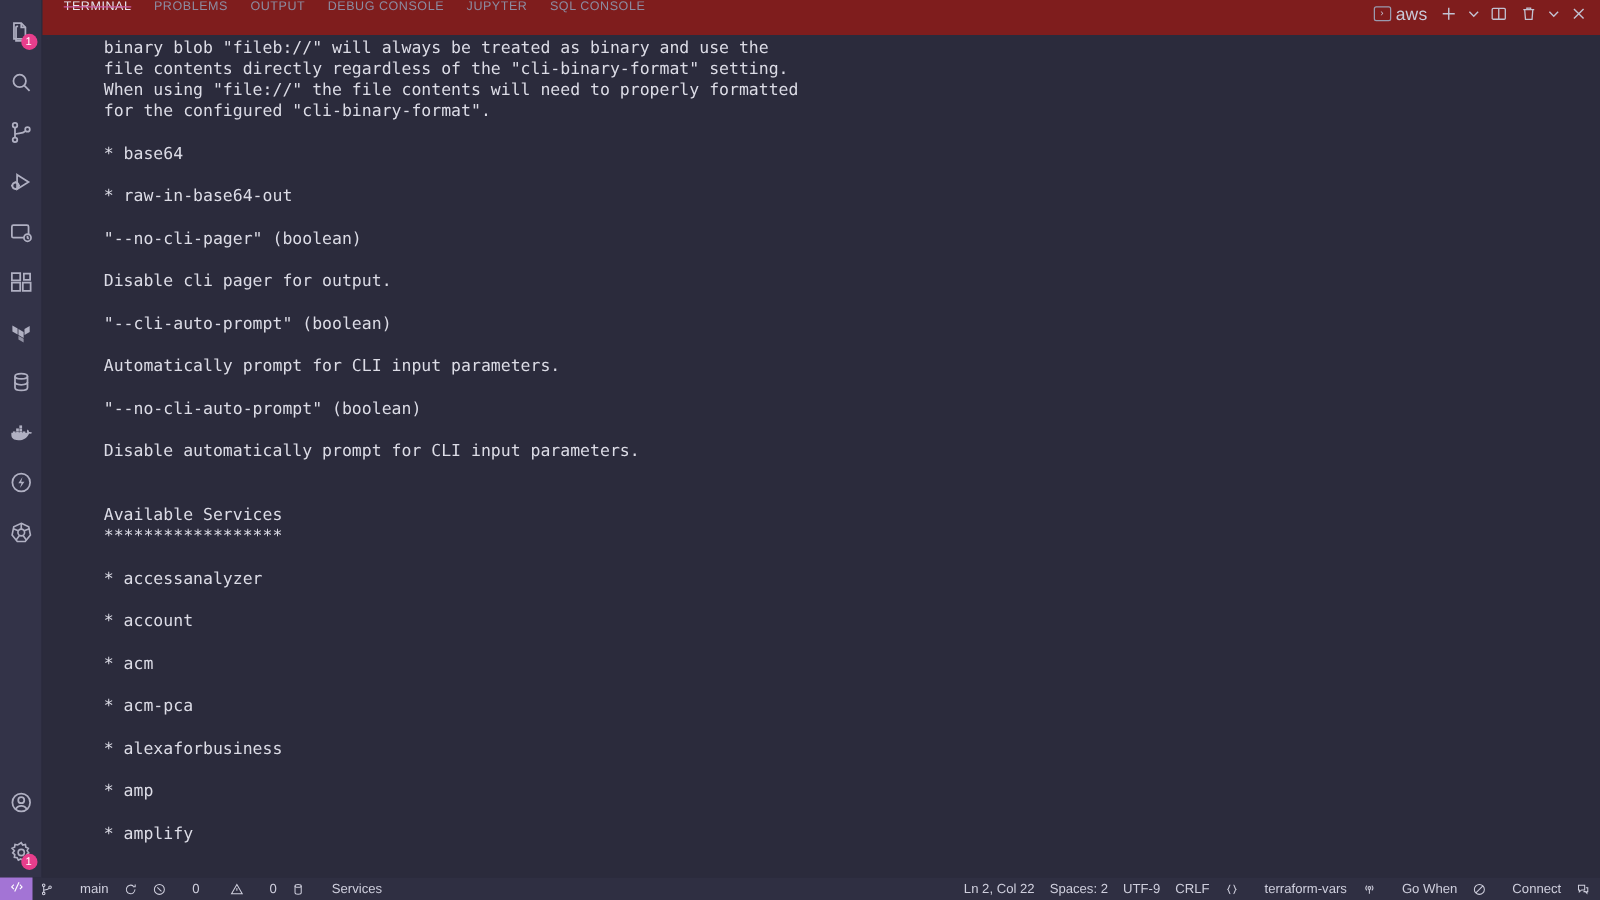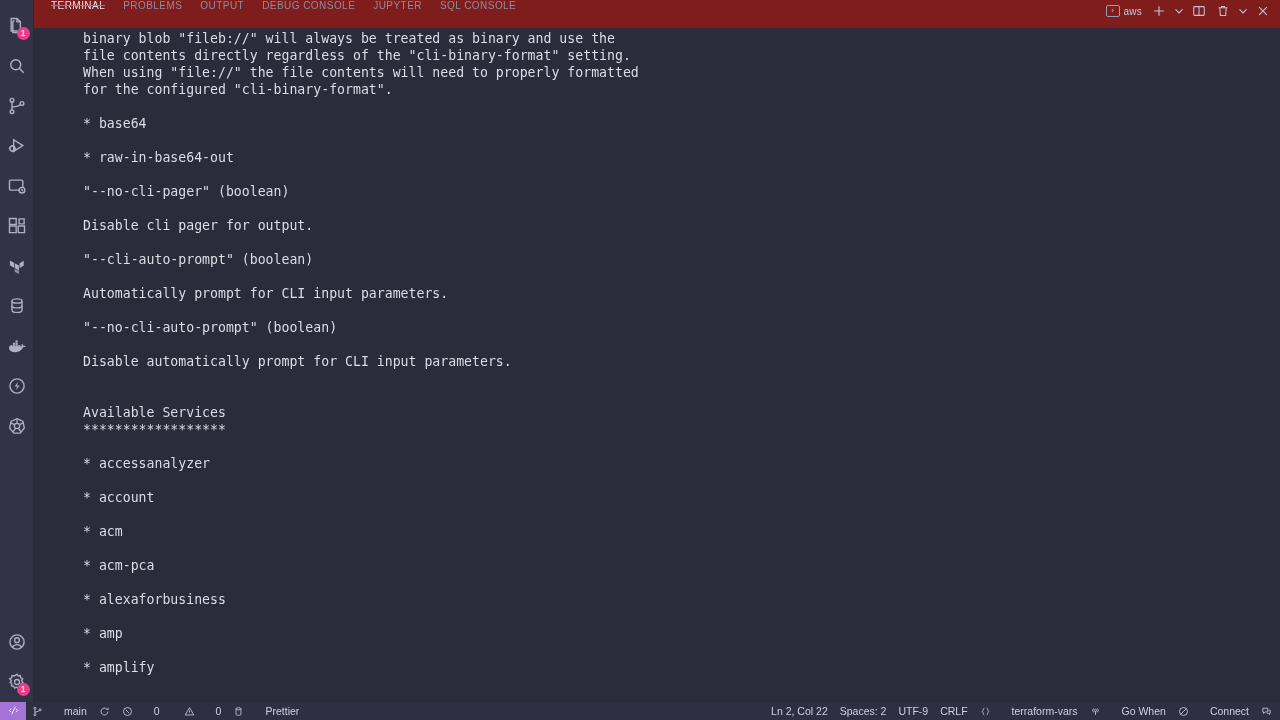--- a/index.html
+++ b/index.html
@@ -98,21 +98,21 @@
     padding: 0 4px 0 2px; height: 20px;
     color: #c9c9d8; cursor: pointer;
   }
   .term-chip .chip-ico {
     width: 14px; height: 12px;
     border: 1px solid #9a9aae;
     border-radius: 2px;
     display: flex; align-items: center; justify-content: center;
     font-size: 8px; line-height: 1; color: #c9c9d8;
   }
-  .term-chip .chip-label { font-size: 10px; letter-spacing: .2px; }
+  .term-chip .chip-label { font-size: 14px; letter-spacing: .2px; }
 
   
   .terminal {
     flex: 1 1 auto;
     position: relative;
     overflow: hidden;
     background: #2b2b3c;
     padding: 2px 0 0 49px;
   }
   .term-lines {
@@ -443,21 +443,21 @@
         </span>
         <span>0</span>
       </div>
       <div class="sb-item">
         <span>
           <svg viewBox="0 0 16 16" fill="none" stroke="#cfcfdd" stroke-width="1.2">
             <ellipse cx="8" cy="4" rx="3.6" ry="1.6"></ellipse>
               <path d="M4.4 4v8c0 .9 1.6 1.6 3.6 1.6s3.6-.7 3.6-1.6V4"></path>
           </svg>
         </span>
-        <span>Prettier</span>
+        <span>Services</span>
       </div>
     </div>
 
     <div class="sb-right">
       <div class="sb-item">
         <span>Ln 2, Col 22</span>
       </div>
       <div class="sb-item">
         <span>Spaces: 2</span>
       </div>

